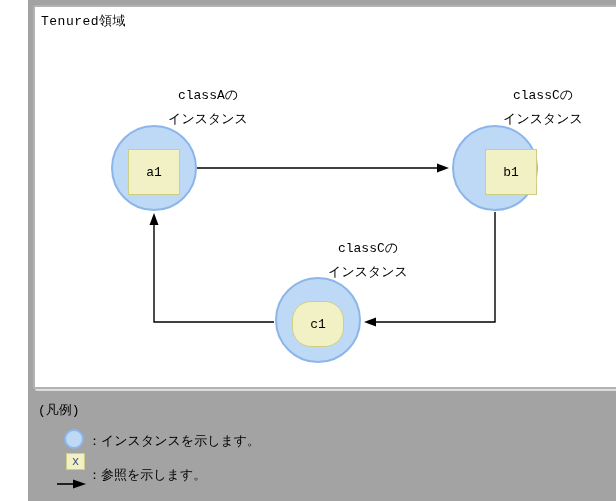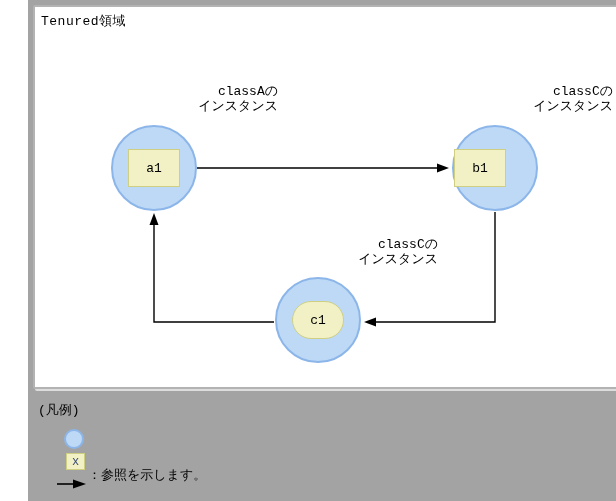--- a/index.html
+++ b/index.html
@@ -28,43 +28,43 @@
   #tenured-frame{
     left:5px;top:5px;width:608px;height:384px;
     border:2px solid var(--frame-border);
     border-radius:2px;
     box-shadow:2px 2px 0 var(--frame-shadow);
     background:#fff;
   }
   #tenured-title{left:13px;top:12px;letter-spacing:0.5px;}
   
   .node-label{
-    width:140px;text-align:right;line-height:15px;white-space:pre-line;
+    width:140px;text-align:center;line-height:24px;white-space:pre-line;
   }
   #label-a1{left:110px;top:84px;}
   #label-b1{left:445px;top:84px;}
   #label-c1{left:270px;top:237px;}
   
   .instance-circle{
     width:86px;height:86px;border-radius:50%;
     background:var(--instance-fill);
     border:2px solid var(--instance-border);
   }
   #circle-a1{left:83px;top:125px;}
   #circle-b1{left:424px;top:125px;}
   #circle-c1{left:247px;top:277px;}
   
   .member-box{
-    width:52px;height:38px;
+    width:52px;height:46px;
     background:var(--member-fill);
     border:1px solid var(--member-border);
     display:flex;align-items:center;justify-content:center;
   }
   #membox-a1{left:100px;top:149px;}
-  #membox-b1{left:426px;top:149px;}
+  #membox-b1{left:457px;top:149px;}
   #membox-c1{left:264px;top:301px;border-radius:19px;}
   
   #arrow-layer{left:0;top:0;width:616px;height:501px;pointer-events:none;}
   #arrow-layer path{stroke:var(--line);stroke-width:1.4;fill:none;}
   #arrow-layer polygon{fill:var(--line);}
   
   #legend-title{left:10px;top:401px;text-align:center;}
   #legend-circle-icon{
     left:36px;top:429px;width:20px;height:20px;border-radius:50%;
     background:var(--instance-fill);
@@ -123,20 +123,21 @@
   </div>
 
   <div class="abs instance-circle" id="circle-c1"></div>
   <div class="abs member-box" id="membox-c1">
     <span>c1</span>
   </div>
 
   <div class="abs" id="legend-title">(凡例)</div>
 
   <div class="abs" id="legend-circle-icon"></div>
+  <div class="abs" id="legend-text-1">：インスタンスを示します。</div>
 
   <div class="abs" id="legend-box-icon">
     <span>x</span>
   </div>
 
   <svg class="abs" id="legend-arrow-icon" viewBox="0 0 30 12" xmlns="http://www.w3.org/2000/svg">
     <path d="M0 6 H17" stroke="#000" stroke-width="1.6" fill="none"></path>
     <polygon points="16,1.5 29,6 16,10.5" fill="#000"></polygon>
   </svg>
   <div class="abs" id="legend-text-3">：参照を示します。</div>

